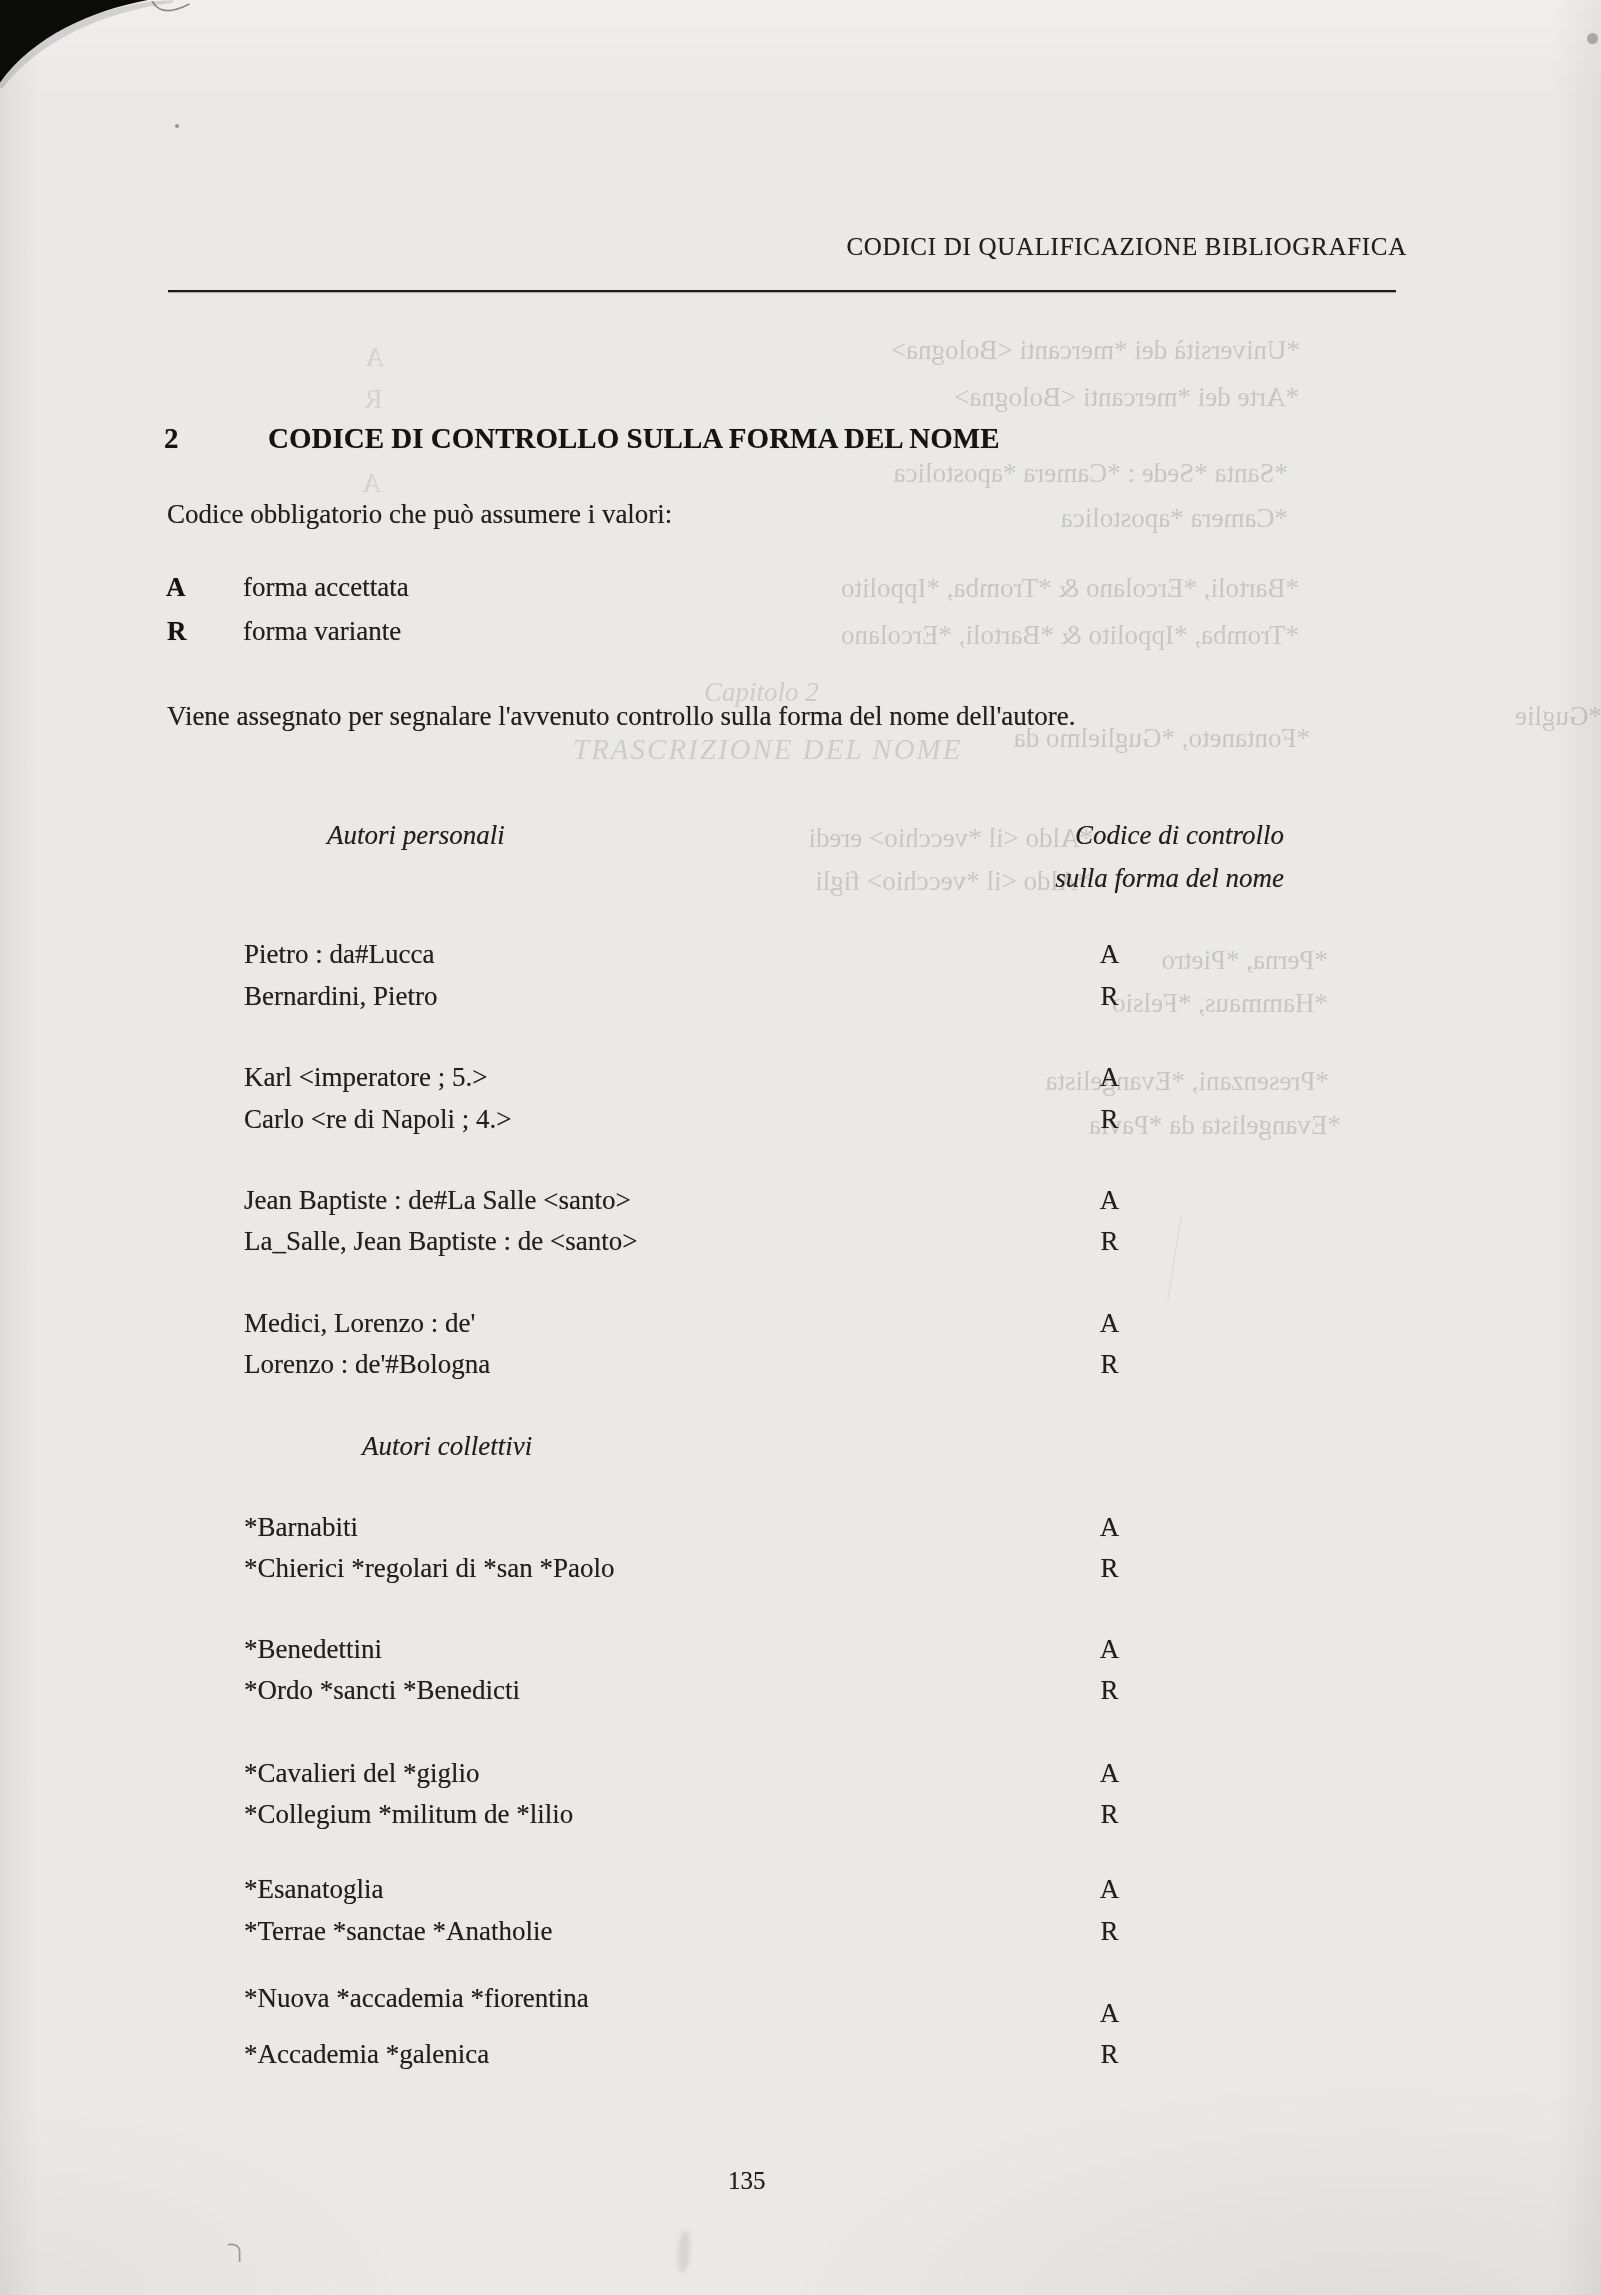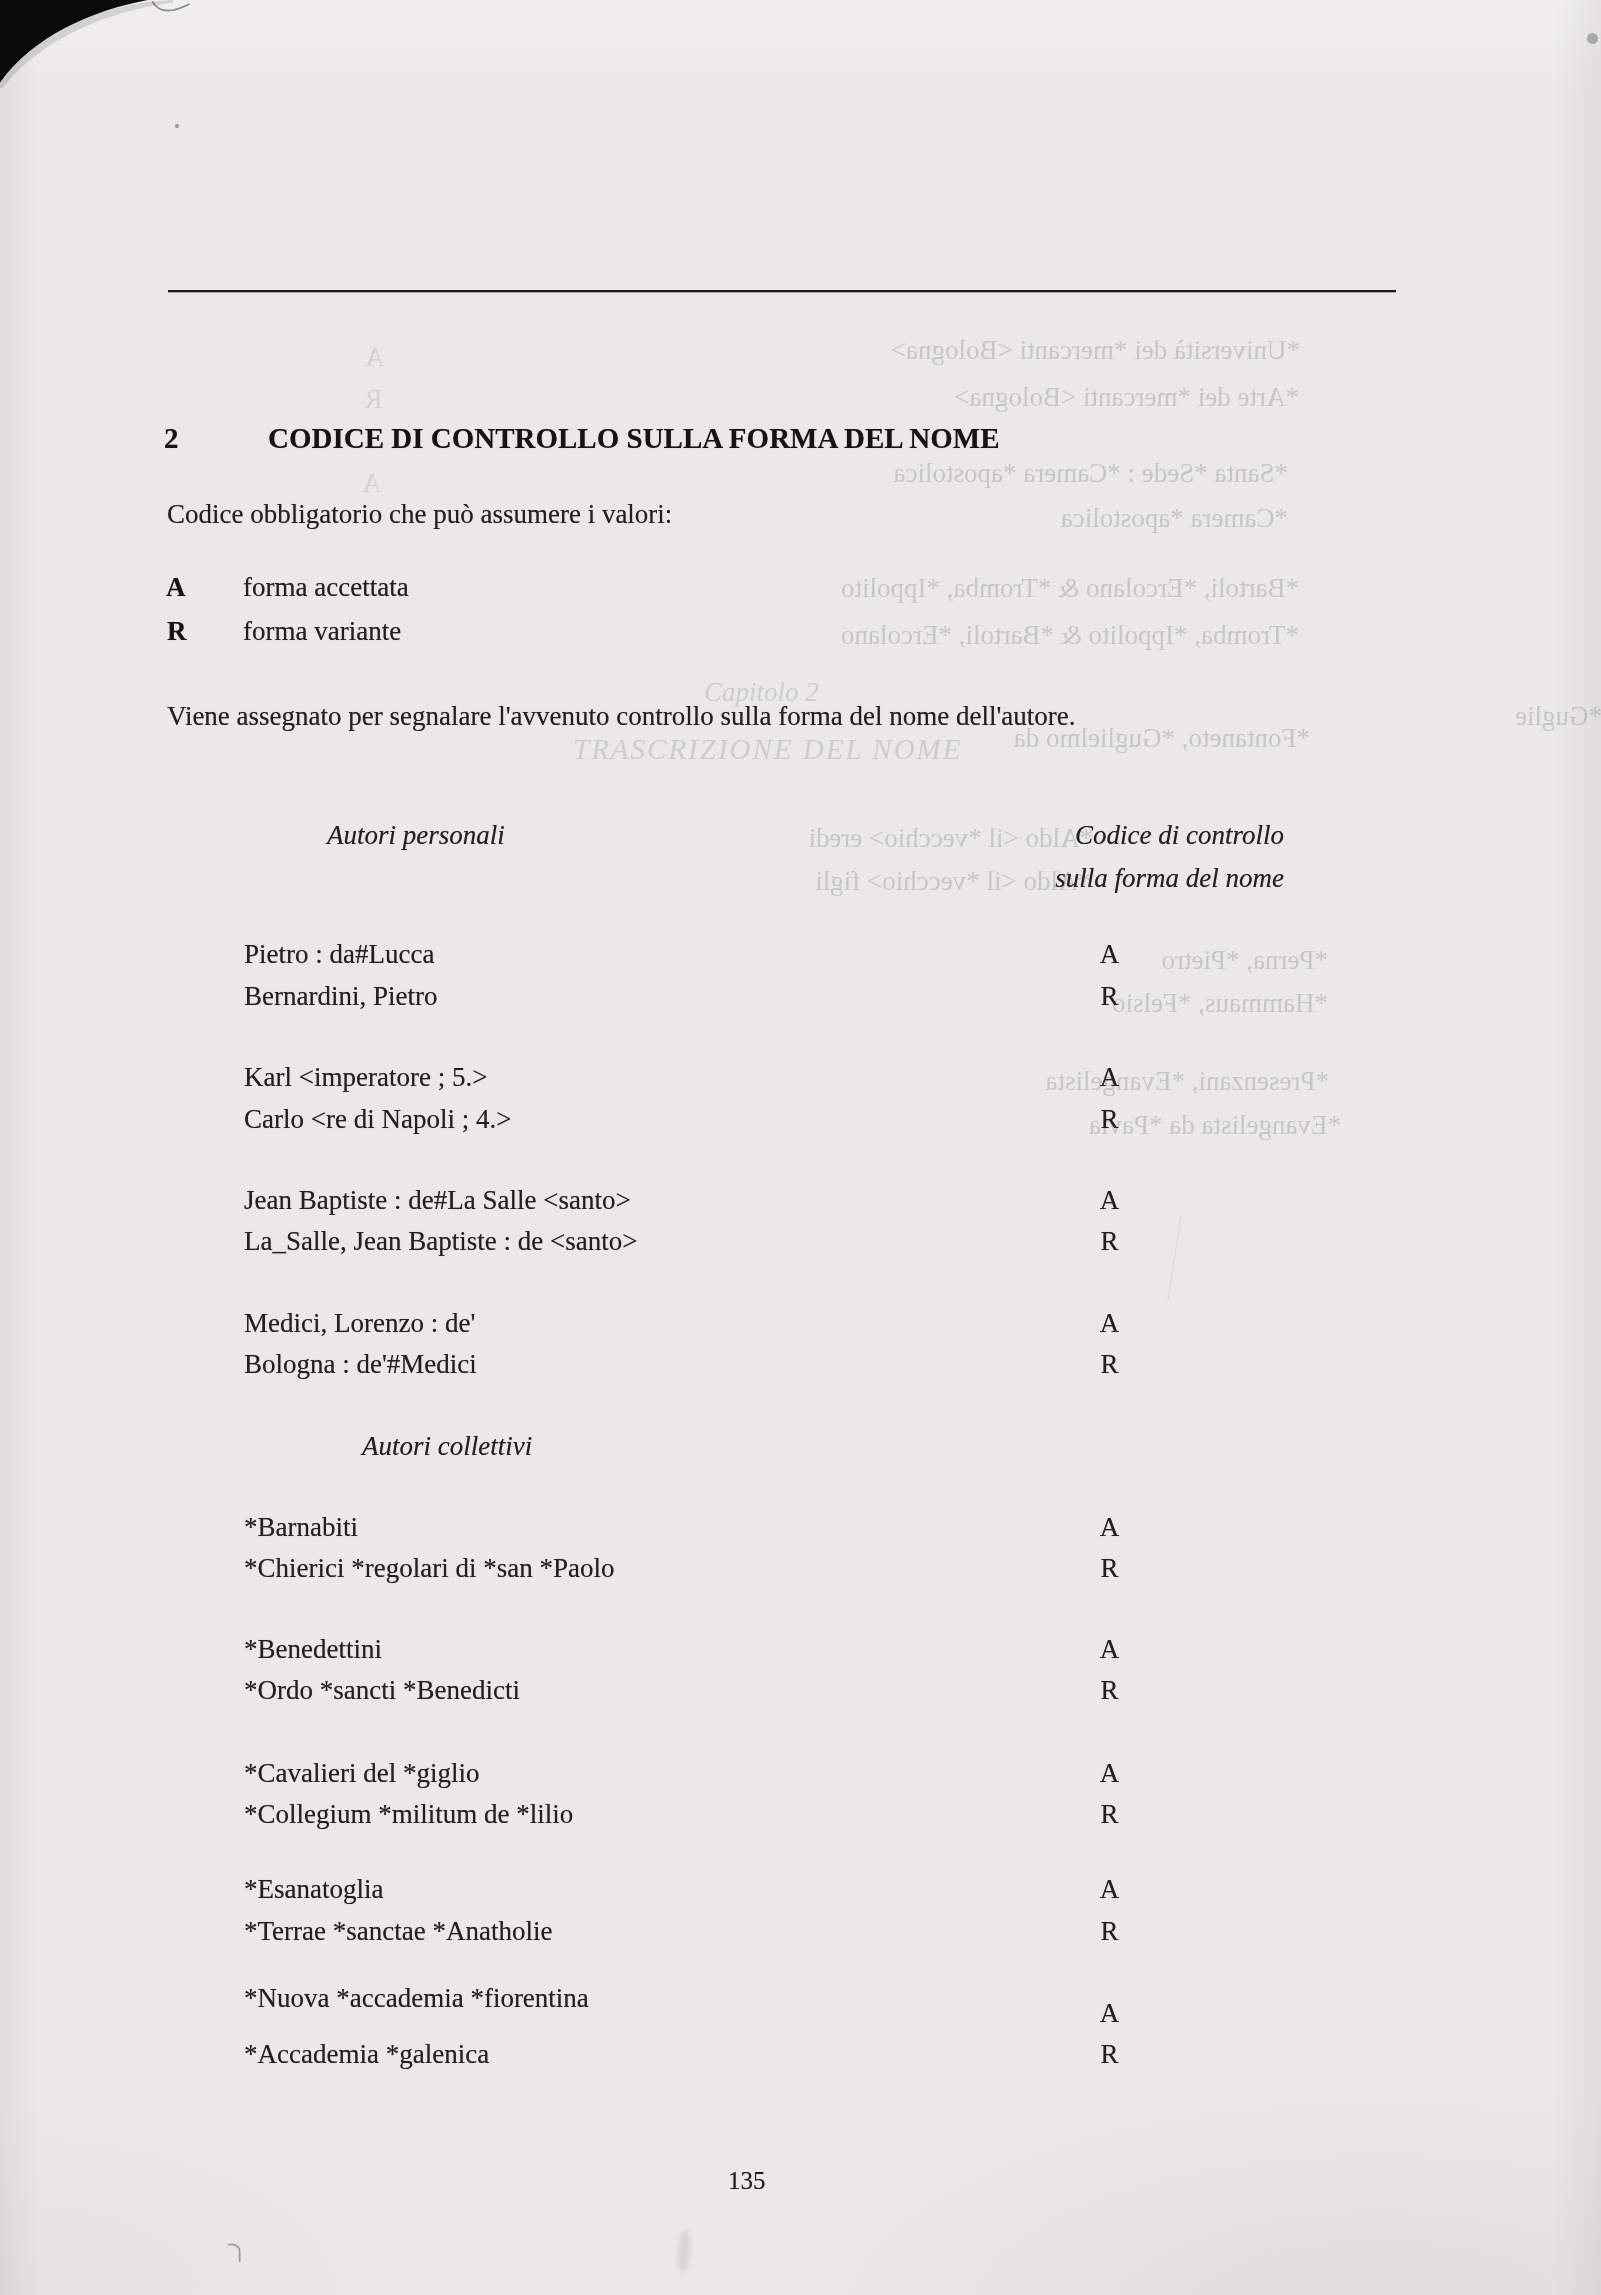--- a/index.html
+++ b/index.html
@@ -92,20 +92,21 @@
   <div class="ghost m" style="left:1517px;top:702px;width:85px">*Guglie</div>
   <div class="ghost offset spread" style="left:573px;top:734px;font-size:29px">TRASCRIZIONE DEL NOME</div>
   <div class="ghost m" style="left:956px;top:724px;width:354px">*Fontaneto, *Guglielmo da</div>
   <div class="ghost m" style="left:784px;top:824px;width:309px">*Aldo &lt;il *vecchio&gt; eredi</div>
   <div class="ghost m" style="left:784px;top:867px;width:307px">*Aldo &lt;il *vecchio&gt; figli</div>
   <div class="ghost m" style="left:1114px;top:946px;width:214px">*Perna, *Pietro</div>
   <div class="ghost m" style="left:1034px;top:989px;width:294px">*Hammaus, *Felsio</div>
   <div class="ghost m" style="left:962px;top:1067px;width:367px">*Presenzani, *Evangelista</div>
   <div class="ghost m" style="left:1034px;top:1111px;width:307px">*Evangelista da *Pavia</div>
 
+  <div class="t right" style="right:195px;top:233px;font-size:25px;letter-spacing:0.7px">CODICI DI QUALIFICAZIONE BIBLIOGRAFICA</div>
   <div class="rule"></div>
 
   <div class="t b" style="left:164px;top:423px;font-size:29px">2</div>
   <div class="t" style="left:167px;top:500px">Codice obbligatorio che può assumere i valori:</div>
 
   <div class="t b" style="left:268px;top:423px;font-size:29px">CODICE DI CONTROLLO SULLA FORMA DEL NOME</div>
 
   <div class="t b" style="left:166px;top:573px">A</div>
   <div class="t" style="left:243px;top:573px">forma accettata</div>
   <div class="t b" style="left:167px;top:617px">R</div>
@@ -127,21 +128,21 @@
   <div class="t" style="left:244px;top:1105px">Carlo &lt;re di Napoli ; 4.&gt;</div>
   <div class="t code" style="left:1091px;top:1105px">R</div>
 
   <div class="t" style="left:244px;top:1186px">Jean Baptiste : de#La Salle &lt;santo&gt;</div>
   <div class="t code" style="left:1091px;top:1186px">A</div>
   <div class="t" style="left:244px;top:1227px">La_Salle, Jean Baptiste : de &lt;santo&gt;</div>
   <div class="t code" style="left:1091px;top:1227px">R</div>
 
   <div class="t" style="left:244px;top:1309px">Medici, Lorenzo : de'</div>
   <div class="t code" style="left:1091px;top:1309px">A</div>
-  <div class="t" style="left:244px;top:1350px">Bologna : de'#Medici</div>
+  <div class="t" style="left:244px;top:1350px">Lorenzo : de'#Bologna</div>
   <div class="t code" style="left:1091px;top:1350px">R</div>
 
   <div class="t i" style="left:362px;top:1432px">Autori collettivi</div>
 
   <div class="t" style="left:244px;top:1513px">*Barnabiti</div>
   <div class="t code" style="left:1091px;top:1513px">A</div>
   <div class="t" style="left:244px;top:1554px">*Chierici *regolari di *san *Paolo</div>
   <div class="t code" style="left:1091px;top:1554px">R</div>
 
   <div class="t" style="left:244px;top:1635px">*Benedettini</div>

